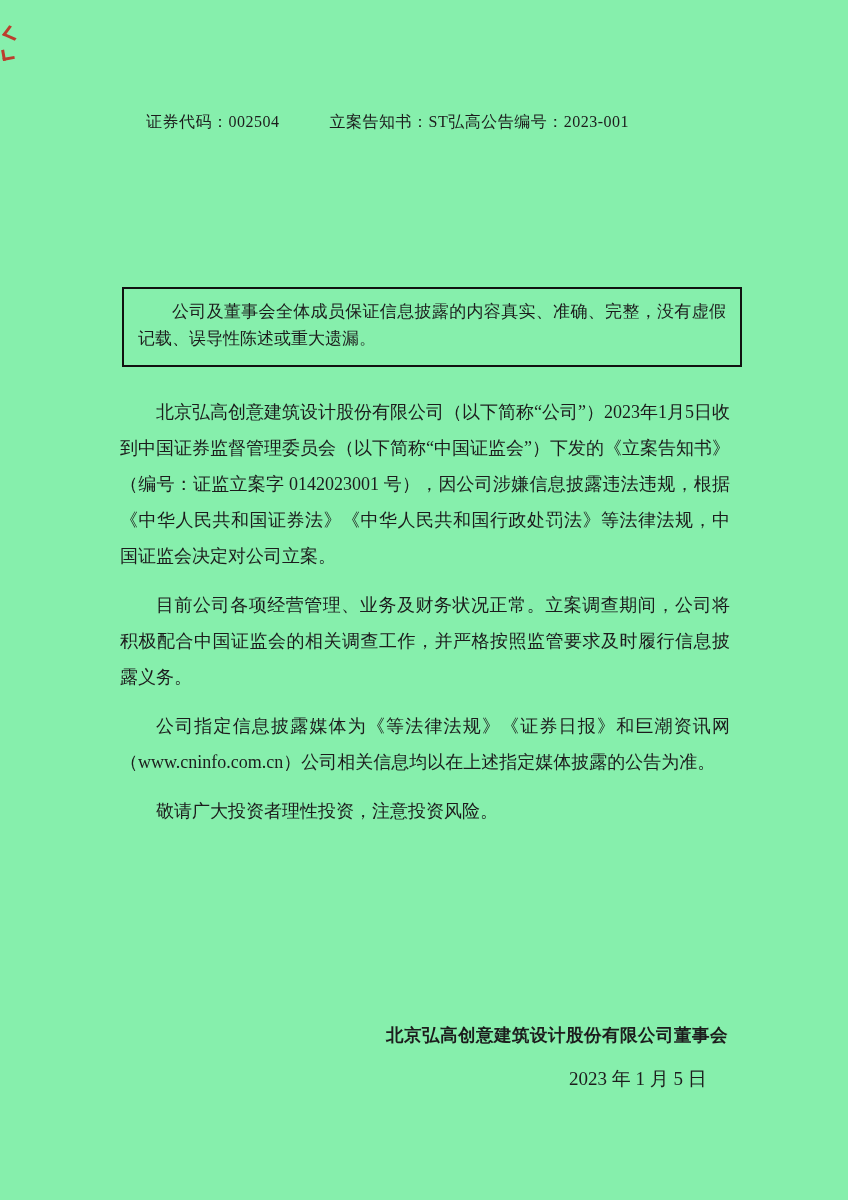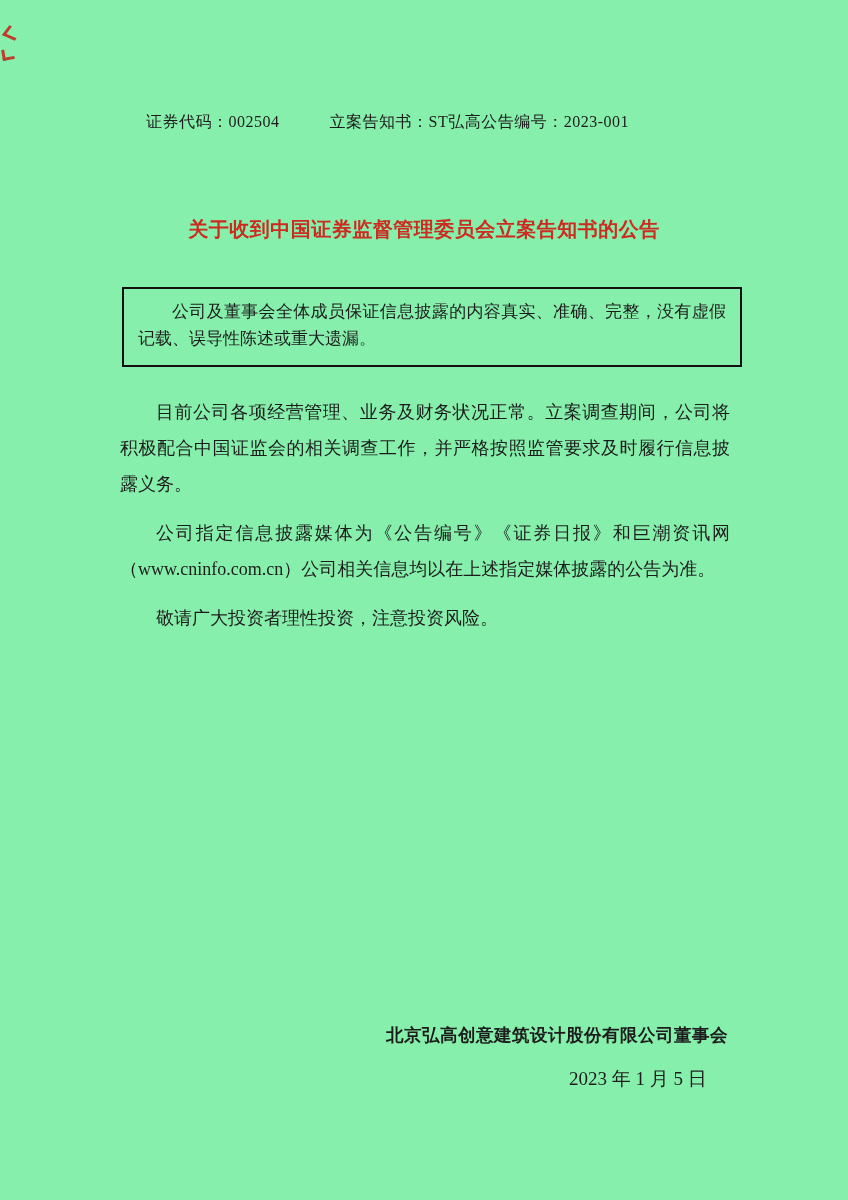--- a/index.html
+++ b/index.html
@@ -136,29 +136,29 @@
   <span class="corner-mark m1"></span>
   <span class="corner-mark m2"></span>
 
   <div class="header-row">
     <span class="seg s1">证券代码：002504</span>
     <span class="seg s2">立案告知书：ST弘高</span>
     <span class="seg s3">公告编号：2023-001</span>
   </div>
 
 
-  <div class="doc-subtitle">关于收到中国证券监督管理委员会立案告知书的公告</div>
 
   <div class="disclaimer-box">
     <p>公司及董事会全体成员保证信息披露的内容真实、准确、完整，没有虚假记载、误导性陈述或重大遗漏。</p>
   </div>
 
   <div class="body-text">
+    <p>北京弘高创意建筑设计股份有限公司（以下简称“公司”）2023年1月5日收到中国证券监督管理委员会（以下简称“中国证监会”）下发的《立案告知书》（编号：证监立案字 0142023001 号），因公司涉嫌信息披露违法违规，根据《中华人民共和国证券法》《中华人民共和国行政处罚法》等法律法规，中国证监会决定对公司立案。</p>
     <p>目前公司各项经营管理、业务及财务状况正常。立案调查期间，公司将积极配合中国证监会的相关调查工作，并严格按照监管要求及时履行信息披露义务。</p>
-    <p>公司指定信息披露媒体为《公告编号》《证券日报》和巨潮资讯网（www.cninfo.com.cn）公司相关信息均以在上述指定媒体披露的公告为准。</p>
+    <p>公司指定信息披露媒体为《等法律法规》《证券日报》和巨潮资讯网（www.cninfo.com.cn）公司相关信息均以在上述指定媒体披露的公告为准。</p>
     <p>敬请广大投资者理性投资，注意投资风险。</p>
   </div>
 
   <div class="signature-line">北京弘高创意建筑设计股份有限公司董事会</div>
 
   <div class="date-line">2023 年 1 月 5 日</div>
 
 </div>
 
 </body></html>

